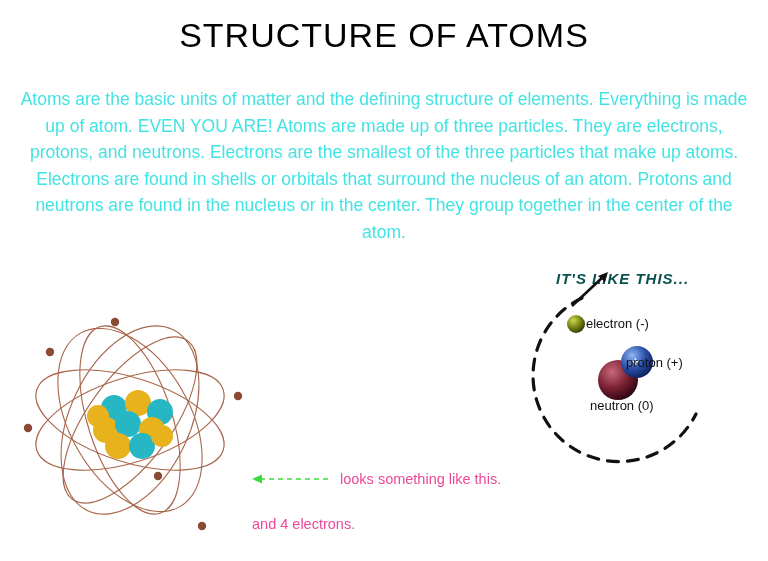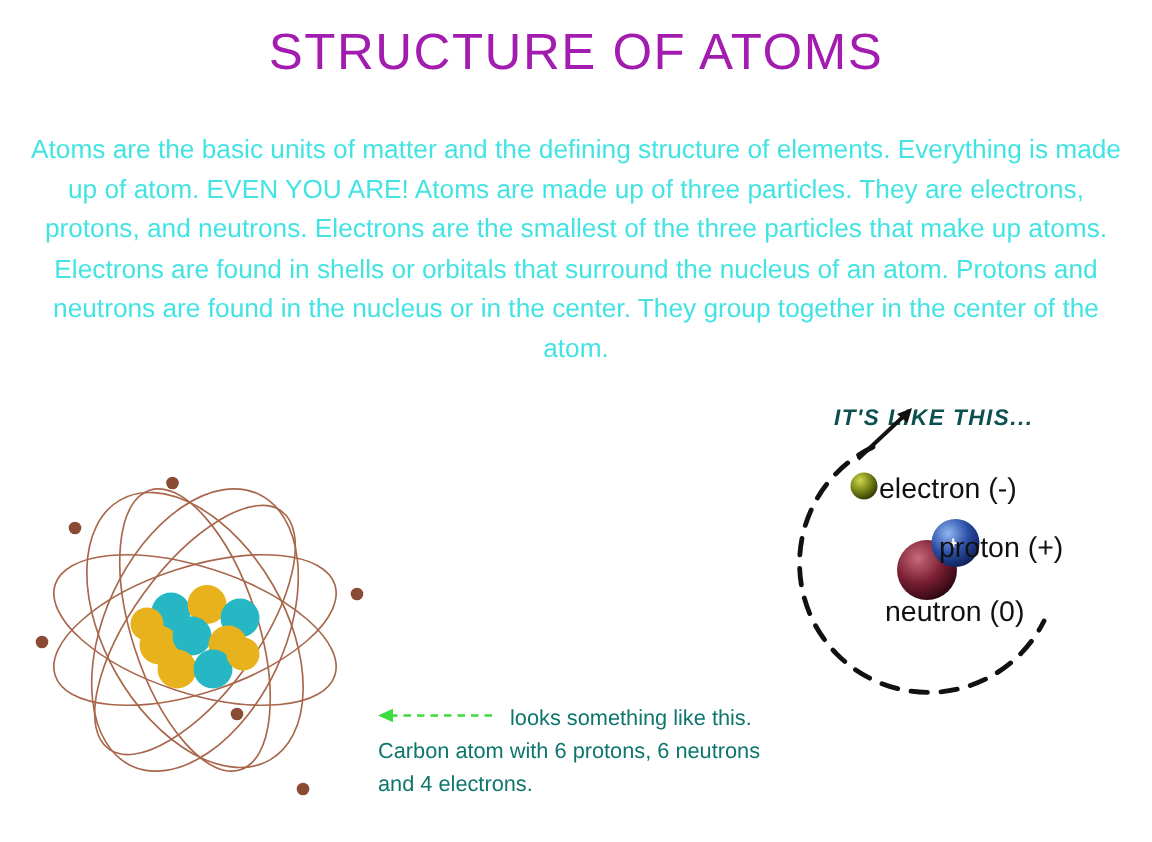--- a/index.html
+++ b/index.html
@@ -20,21 +20,21 @@
     height: 561px;
   }
   .title {
     position: absolute;
     top: 16px;
     left: 0;
     width: 768px;
     text-align: center;
     font-size: 34px;
     letter-spacing: 1px;
-    color: #a21caf;
+    color: #000000;
     font-family: "Liberation Sans", sans-serif;
     font-weight: normal;
   }
   .body-text {
     position: absolute;
     top: 86px;
     left: 14px;
     width: 740px;
     font-size: 17.5px;
     line-height: 26.5px;
@@ -51,21 +51,21 @@
     height: 250px;
   }
   
   .caption {
     position: absolute;
     left: 252px;
     top: 468px;
     width: 330px;
     font-size: 14.5px;
     line-height: 22px;
-    color: #0f766e;
+    color: #ec4899;
     font-family: "Liberation Sans", sans-serif;
   }
   .caption .arrowline {
     display: inline-block;
     vertical-align: middle;
     margin-right: 6px;
   }
   
   .right-diagram {
     position: absolute;
@@ -80,21 +80,21 @@
     top: 270px;
     font-size: 15px;
     font-weight: bold;
     font-style: italic;
     letter-spacing: 1px;
     color: #0b4f4f;
     font-family: "Liberation Sans", sans-serif;
   }
   .lbl {
     position: absolute;
-    font-size: 19px;
+    font-size: 13px;
     color: #111111;
     font-family: "Liberation Sans", sans-serif;
     white-space: nowrap;
   }
   .lbl-electron { left: 586px; top: 316px; }
   .lbl-proton   { left: 626px; top: 355px; }
   .lbl-neutron  { left: 590px; top: 398px; text-align: center; }
   .plus-sign {
     position: absolute;
     left: 632px;
@@ -149,21 +149,21 @@
     </svg>
   </div>
 
   <div class="caption">
     <span class="arrowline">
       <svg width="82" height="12" viewBox="0 0 82 12">
         <line x1="8" y1="6" x2="80" y2="6" stroke="#3ddb3d" stroke-width="1.6" stroke-dasharray="5,4"></line>
         <polygon points="0,6 10,1.5 10,10.5" fill="#3ddb3d"></polygon>
       </svg>
     </span><span>looks something like this.</span><br>
-    <span>Carbon atom with 6 protons, 6 neutrons</span><br>
+    <br>
     <span>and 4 electrons.</span>
   </div>
 
   <div class="its-like-this">IT'S LIKE THIS...</div>
 
   <div class="right-diagram">
     <svg width="262" height="210" viewBox="0 0 262 210">
 
       <path d="M 82 36 A 86 86 0 1 0 196 152" fill="none" stroke="#111111" stroke-width="3.2" stroke-dasharray="11,9" stroke-linecap="round"></path>
 

